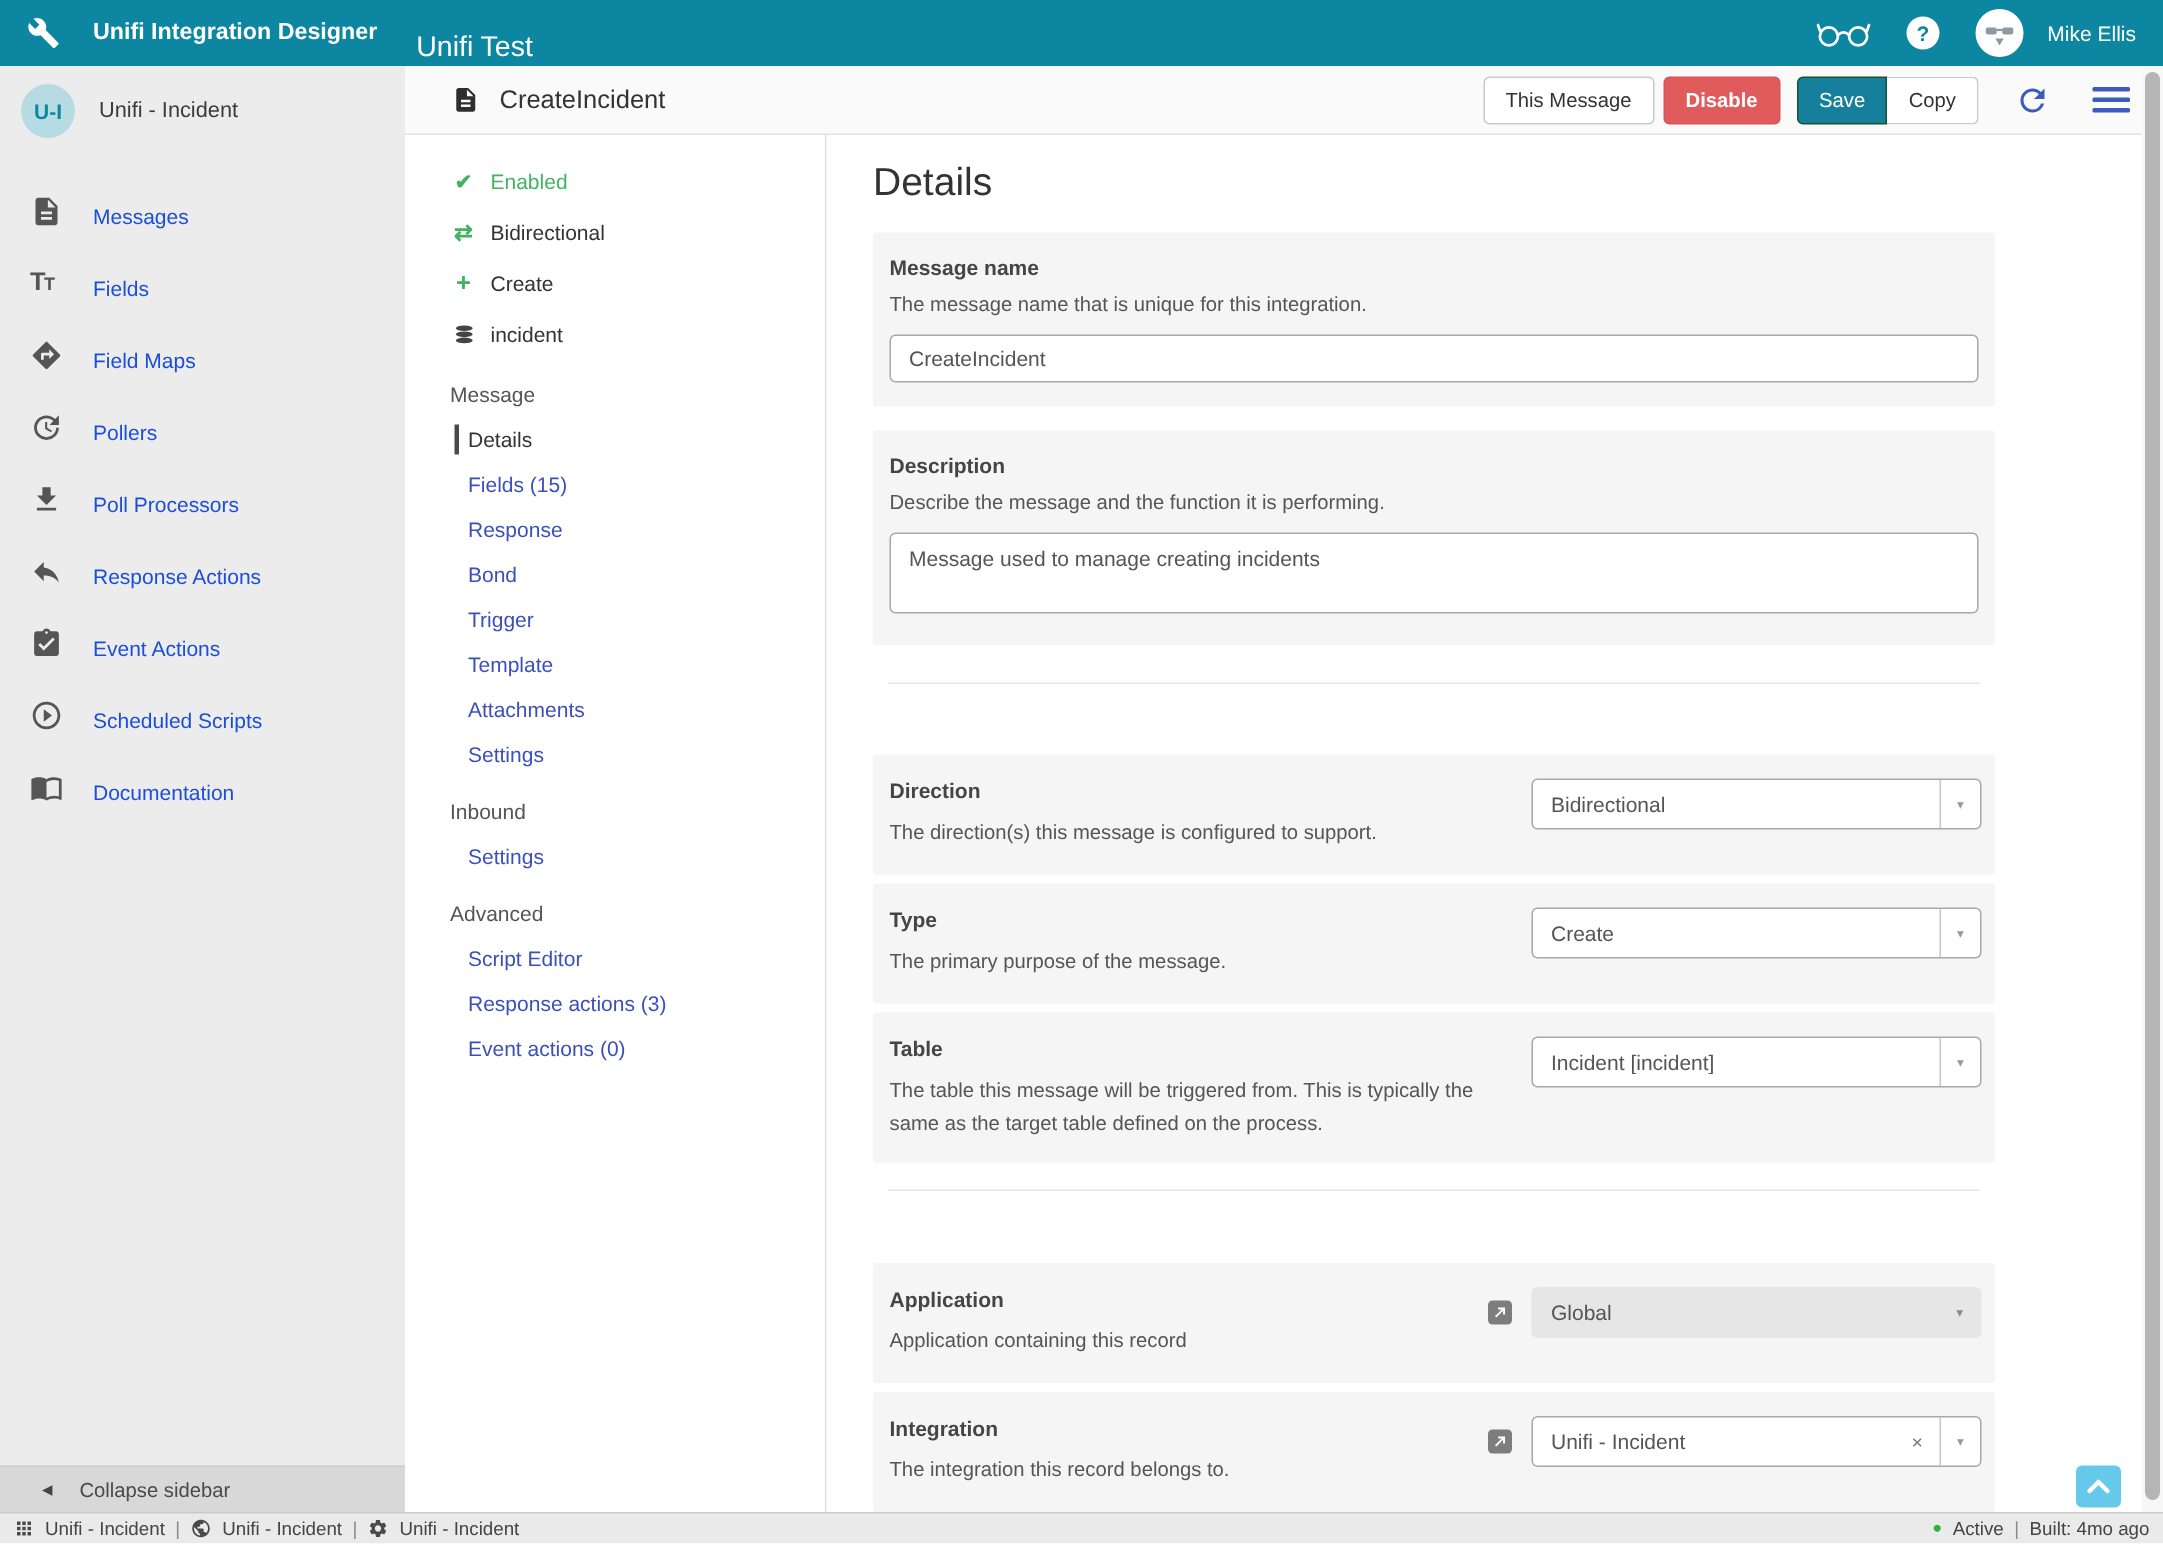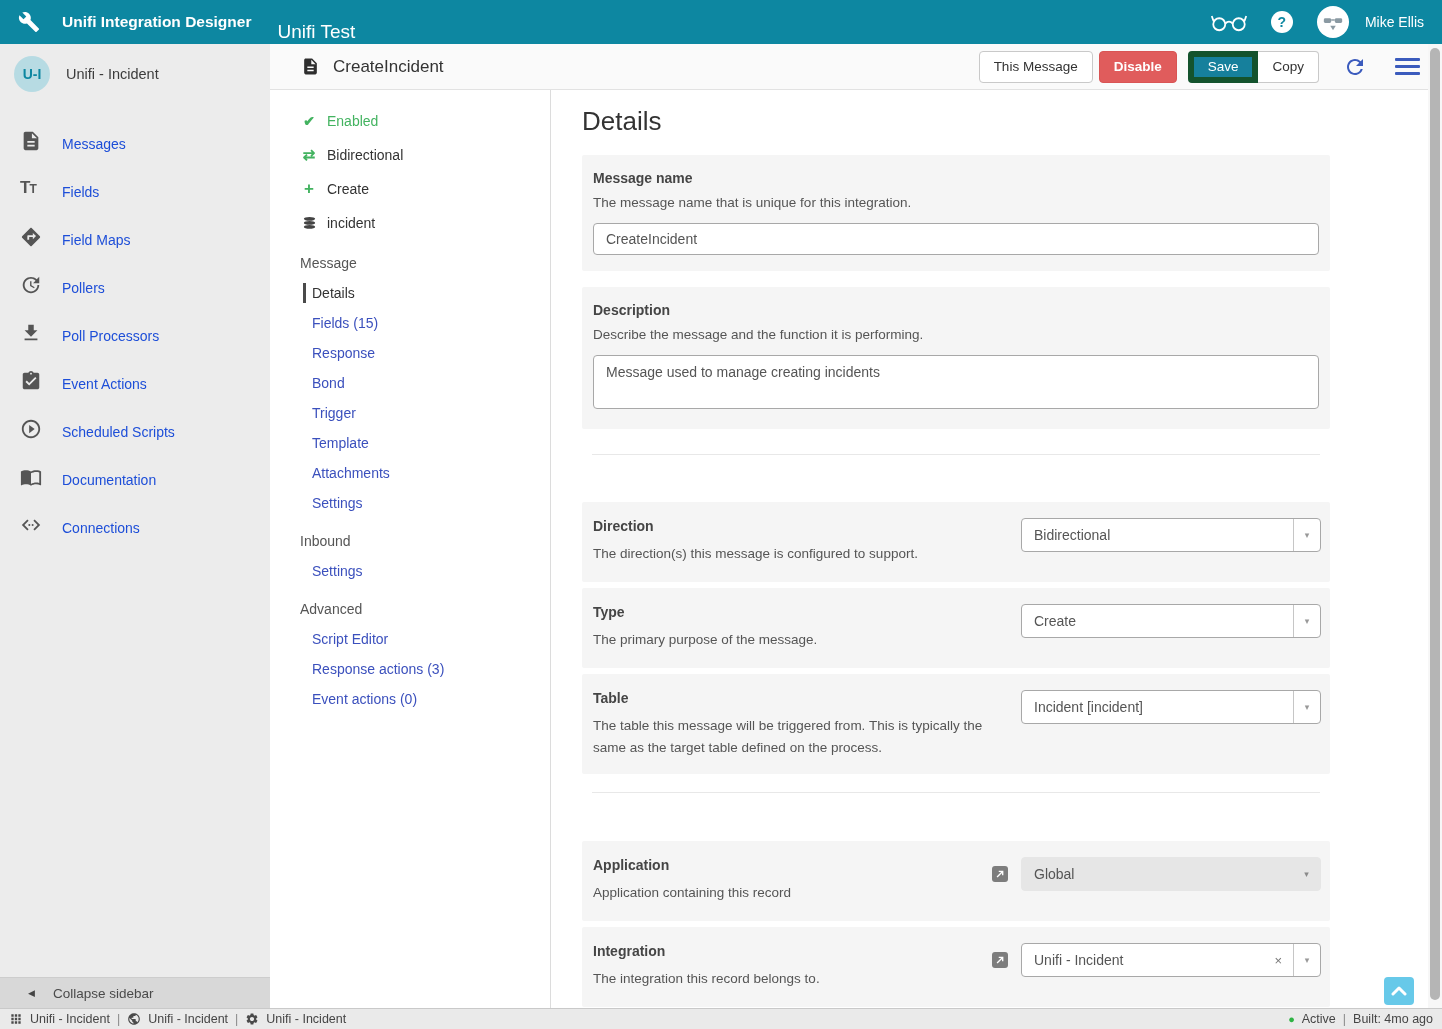--- a/index.html
+++ b/index.html
@@ -58,21 +58,21 @@
   .doc-icon svg { width:19px; height:19px; fill:currentColor; }
   .record-title { margin-left:13px; font-size:17px; color:#333; }
   .header-actions { margin-left:auto; display:flex; align-items:center; margin-right:22px; }
   .btn {
     height:32px; border-radius:4px; font-size:13.5px; padding:0 14px;
     display:flex; align-items:center; cursor:pointer; font-family:inherit;
   }
   .btn-plain { background:#fff; border:1px solid #c9c9c9; color:#333; }
   .btn-danger { background:#e05c5c; border:1px solid #d95454; color:#fff; margin-left:6px;font-weight:bold; }
   .btn-group { display:flex; margin-left:11px; }
-  .btn-save { background:#16809c; border:6px solid #14532d; color:#fff; border-radius:4px 0 0 4px; }
+  .btn-save { background:#16809c; border:1px solid #14532d; color:#fff; border-radius:4px 0 0 4px; }
   .btn-copy { background:#fff; border:1px solid #c9c9c9; border-left:none; color:#333; border-radius:0 4px 4px 0; }
   .icon-refresh { margin-left:24px; cursor:pointer; }
   .icon-refresh svg { width:24px; height:24px; fill:#3b5bbd; }
   .icon-menu { margin-left:28px; width:25px; cursor:pointer; display:flex; flex-direction:column; gap:4px; }
   .icon-menu span { height:3px; background:#3b5bbd; border-radius:1px; }
 
   
   .inner-nav {
     position:absolute; top:90px; left:270px; width:281px; bottom:21px;
     background:#fff; border-right:1px solid #dcdcdc; padding-top:14px; font-size:14px;
@@ -216,50 +216,48 @@
     <span class="side-icon">
         <svg viewBox="0 0 24 24">
           <path d="M19 9h-4V3H9v6H5l7 7 7-7zM5 18v2h14v-2H5z"></path>
         </svg>
       </span>
     <span>Poll Processors</span>
   </div>
   <div class="side-item">
     <span class="side-icon">
         <svg viewBox="0 0 24 24">
+          <path d="M10 9V5l-7 7 7 7v-4.1c5 0 8.5 1.6 11 5.1-1-5-4-10-11-11z"></path>
+        </svg>
+      </span>
+    <span>Response Actions</span>
+  </div>
+  <div class="side-item">
+    <span class="side-icon">
+        <svg viewBox="0 0 24 24">
           <path d="M19 3h-4.18C14.4 1.84 13.3 1 12 1c-1.3 0-2.4.84-2.82 2H5c-1.1 0-2 .9-2 2v14c0 1.1.9 2 2 2h14c1.1 0 2-.9 2-2V5c0-1.1-.9-2-2-2zm-7 0c.55 0 1 .45 1 1s-.45 1-1 1-1-.45-1-1 .45-1 1-1zm-2 14l-4-4 1.41-1.41L10 14.17l6.59-6.59L18 9l-8 8z"></path>
         </svg>
       </span>
     <span>Event Actions</span>
   </div>
   <div class="side-item">
     <span class="side-icon">
         <svg viewBox="0 0 24 24">
           <path d="M12 2C6.48 2 2 6.48 2 12s4.48 10 10 10 10-4.48 10-10S17.52 2 12 2zm0 18c-4.41 0-8-3.59-8-8s3.59-8 8-8 8 3.59 8 8-3.59 8-8 8zM10 16.5l6-4.5-6-4.5v9z"></path>
         </svg>
       </span>
     <span>Scheduled Scripts</span>
   </div>
   <div class="side-item">
     <span class="side-icon">
         <svg viewBox="0 0 24 24">
           <path d="M21 5c-1.11-.35-2.33-.5-3.5-.5-1.95 0-4.05.4-5.5 1.5-1.45-1.1-3.55-1.5-5.5-1.5S2.45 4.9 1 6v14.65c0 .25.25.5.5.5.1 0 .15-.05.25-.05C3.1 20.45 5.05 20 6.5 20c1.95 0 4.05.4 5.5 1.5 1.35-.85 3.8-1.5 5.5-1.5 1.65 0 3.35.3 4.75 1.05.1.05.15.05.25.05.25 0 .5-.25.5-.5V6c-.6-.45-1.25-.75-2-1zm0 13.5c-1.1-.35-2.3-.5-3.5-.5-1.7 0-4.15.65-5.5 1.5V8c1.35-.85 3.8-1.5 5.5-1.5 1.2 0 2.4.15 3.5.5v11.5z"></path>
         </svg>
       </span>
     <span>Documentation</span>
-  </div>
-  <div class="side-item">
-    <span class="side-icon">
-        <svg viewBox="0 0 24 24">
-          <path d="M9.4 16.6 4.8 12l4.6-4.6L8 6l-6 6 6 6 1.4-1.4zm5.2 0 4.6-4.6-4.6-4.6L16 6l6 6-6 6-1.4-1.4z"></path>
-          <circle cx="10.2" cy="12" r="1.1"></circle>
-          <circle cx="13.8" cy="12" r="1.1"></circle>
-        </svg>
-      </span>
-    <span>Connections</span>
   </div>
 
   <div class="collapse-bar">
     <span class="collapse-caret">◀</span>
     <span>Collapse sidebar</span>
   </div>
 </div>
 
 <div class="content-header">
   <span class="doc-icon">

